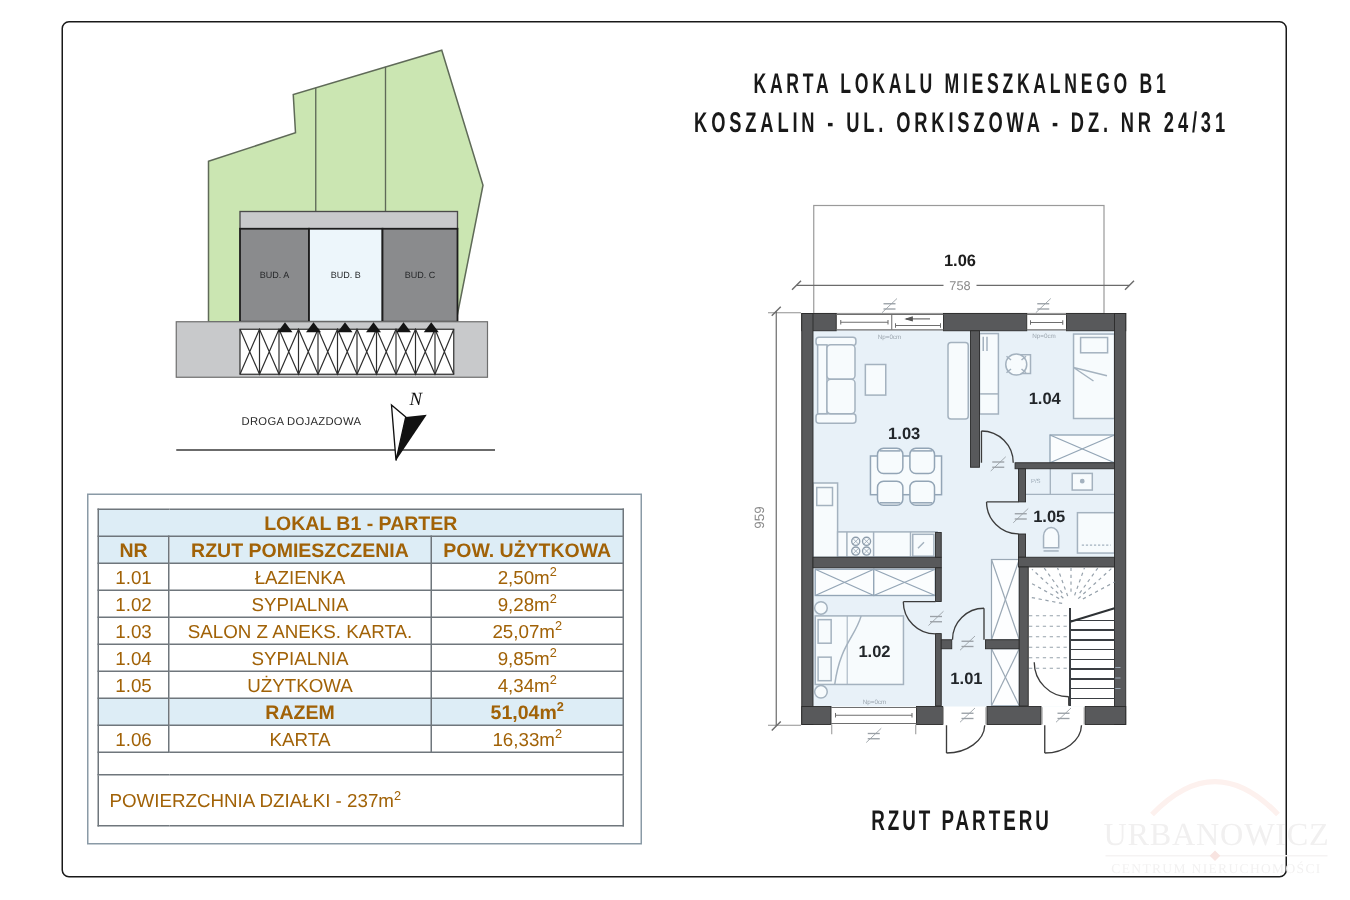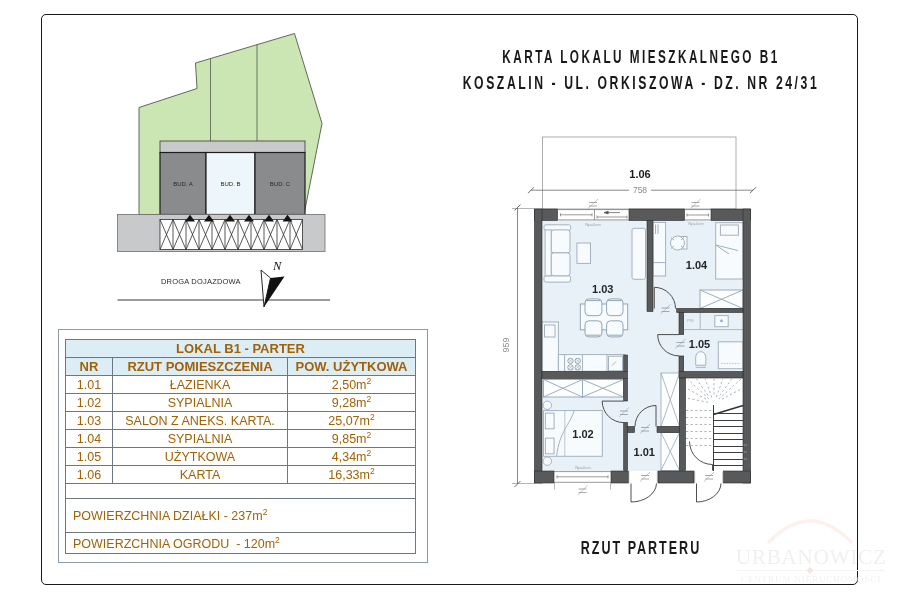--- a/index.html
+++ b/index.html
@@ -68,38 +68,40 @@
           <td>SYPIALNIA</td>
           <td>9,85m<sup>2</sup></td>
         </tr>
 
 <tr style="height:18px">
           <td>1.05</td>
           <td>UŻYTKOWA</td>
           <td>4,34m<sup>2</sup></td>
         </tr>
 
+<tr style="height:18px">
+          <td style="background:#ddedf6"></td>
+          <td class="hdr">RAZEM</td>
+          <td class="hdr">51,04m<sup>2</sup></td>
+        </tr>
 
 <tr style="height:18px">
           <td>1.06</td>
           <td>KARTA</td>
           <td>16,33m<sup>2</sup></td>
         </tr>
 
 <tr style="height:15px">
           <td colspan="3"></td>
         </tr>
 
 <tr style="height:34px">
           <td colspan="3" class="lft">POWIERZCHNIA DZIAŁKI - 237m<sup>2</sup></td>
         </tr>
 
-<tr style="height:21px">
-          <td colspan="3" class="lft">POWIERZCHNIA OGRODU&nbsp; - 120m<sup>2</sup></td>
-        </tr>
 </tbody>
     </table>
 </div>
 
 <svg class="abs" style="left:0;top:0" width="900" height="600" viewBox="0 0 900 600">
 
 <g>
 <polygon points="139,107.5 197,88.5 195.5,63 294.5,33.5 322,123.5 304,214.5 139,214.5" fill="#cbe6b2" stroke="#5f6a58" stroke-width="1"></polygon>
 <line x1="210.5" y1="58.5" x2="210.5" y2="214.5" stroke="#5f6a58" stroke-width="0.9"></line>
 <line x1="257" y1="44.5" x2="257" y2="214.5" stroke="#5f6a58" stroke-width="0.9"></line>

